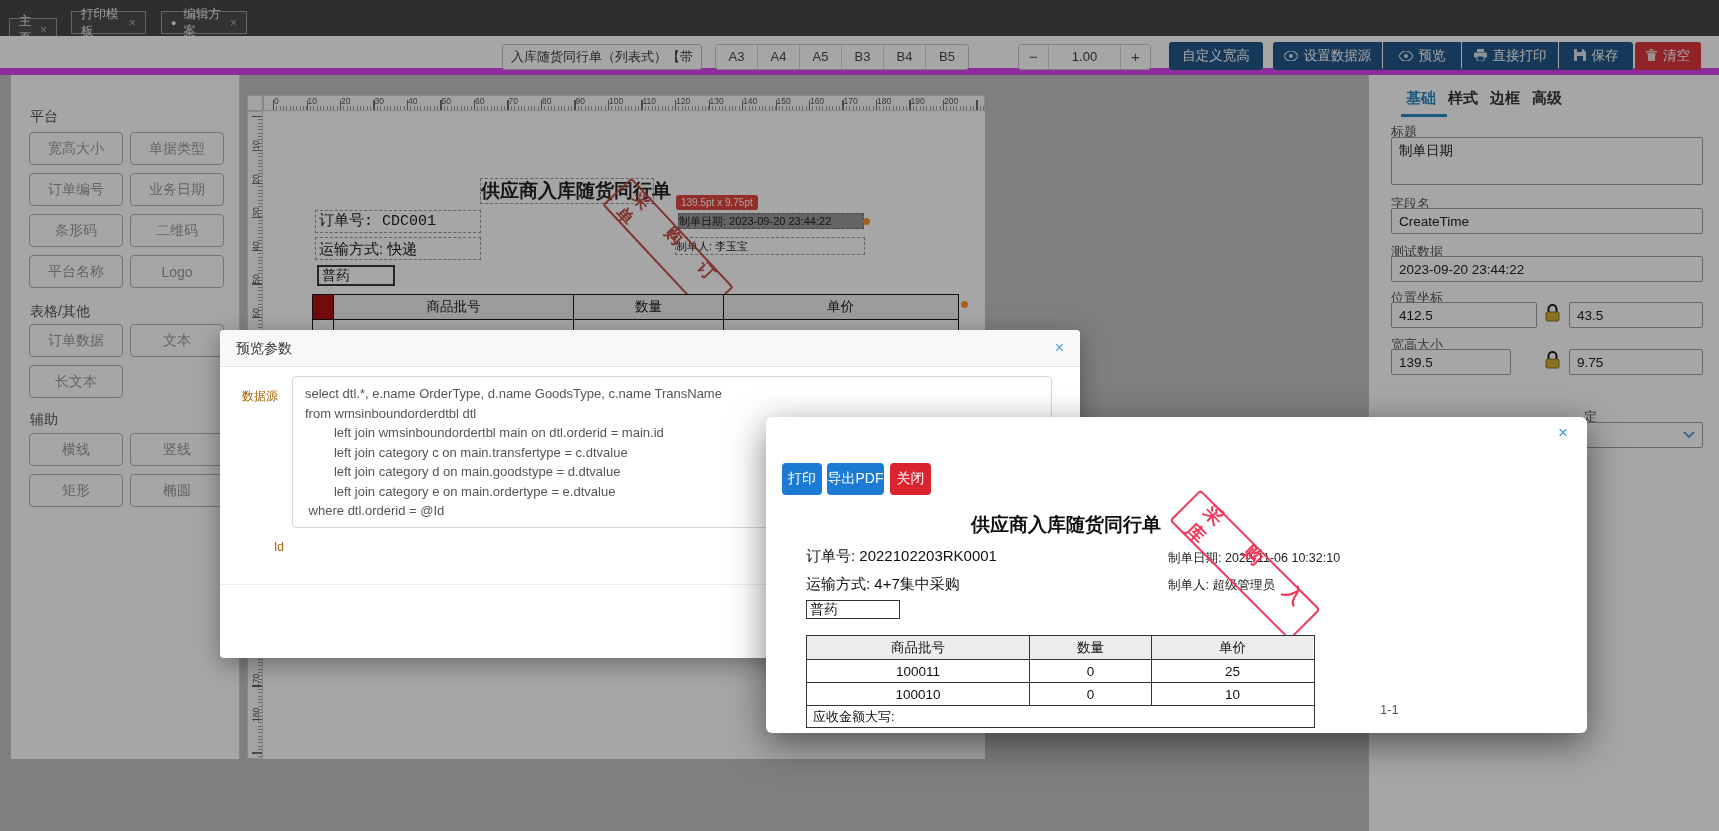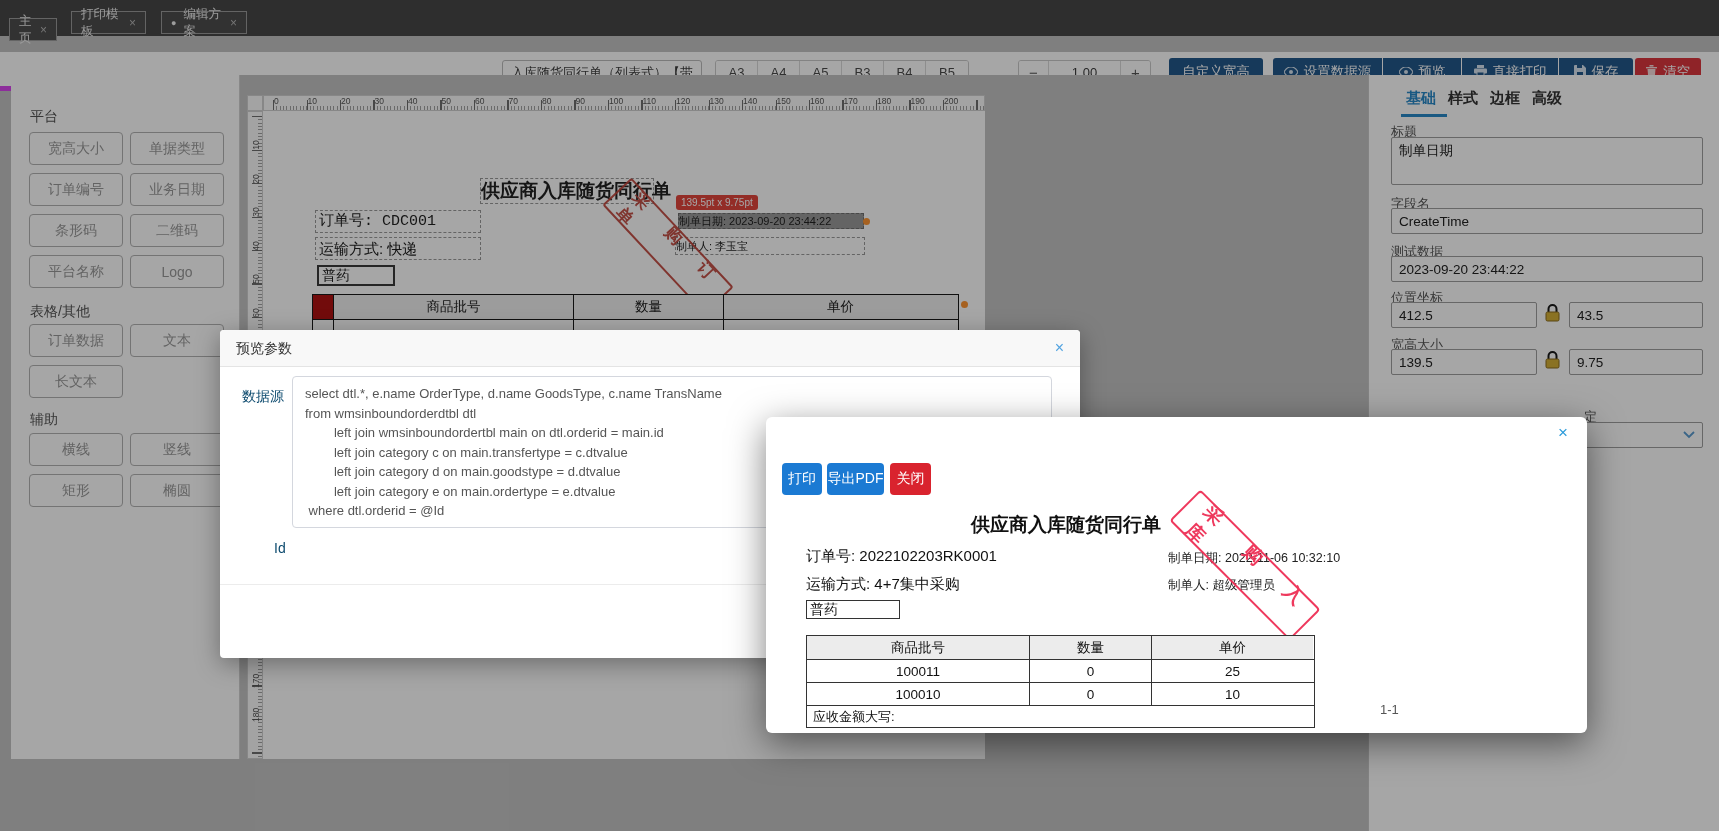--- a/index.html
+++ b/index.html
@@ -8,21 +8,21 @@
   .stage { position:relative; width:1719px; height:831px; }
 
   
   .topbar { position:absolute; left:0; top:0; width:1719px; height:36px; background:#474747; }
   .tab { position:absolute; top:11px; height:23px; display:flex; align-items:center; gap:7px;
     padding:0 9px; border:1px solid #9a9a9a; background:#4d4d4d; color:#ececec; font-size:12.5px; cursor:pointer; }
   .tab .x { color:#b5b5b5; font-size:12px; }
   .tab .dot { font-size:9px; color:#f2f2f2; }
 
   
-  .toolbar { position:absolute; left:0; top:52px; width:1719px; height:39px; background:#ffffff; border-bottom:5px solid #d946ef; }
+  .toolbar { position:absolute; left:0; top:36px; width:1719px; height:39px; background:#ffffff; border-bottom:7px solid #d946ef; }
   .tb-select { position:absolute; left:502px; top:8px; width:200px; height:26px; border:1px solid #bcbcbc; border-radius:3px;
     background:#fff; color:#3c3c3c; font-size:13px; line-height:24px; text-align:center; white-space:nowrap; overflow:hidden; cursor:pointer; }
   .size-group { position:absolute; left:715px; top:8px; height:26px; display:flex; border:1px solid #c9c9c9; border-radius:3px; overflow:hidden; }
   .size-btn { width:42px; height:24px; background:#fff; color:#4a4a4a; font-size:13px; line-height:24px; text-align:center;
     border-right:1px solid #d9d9d9; cursor:pointer; }
   .size-btn:last-child { border-right:none; }
   .zoom-group { position:absolute; left:1018px; top:8px; height:26px; display:flex; border:1px solid #c9c9c9; border-radius:3px; overflow:hidden; }
   .zoom-btn { width:29px; height:24px; background:#fff; color:#555; font-size:15px; line-height:23px; text-align:center; cursor:pointer; }
   .zoom-val { width:73px; height:24px; background:#fff; color:#3c3c3c; font-size:13px; line-height:24px; text-align:center;
     border-left:1px solid #d9d9d9; border-right:1px solid #d9d9d9; }
@@ -81,21 +81,21 @@
 
   
   .backdrop { position:absolute; inset:0; background:rgba(0,0,0,0.35); z-index:5; }
 
   
   .modal1 { position:absolute; left:220px; top:330px; width:860px; height:328px; background:#fff; border-radius:4px;
     box-shadow:0 6px 24px rgba(0,0,0,.35); z-index:10; }
   .m1-head { position:relative; height:37px; background:#f8f8f8; border-bottom:1px solid #e4e4e4; border-radius:4px 4px 0 0; }
   .m1-title { position:absolute; left:16px; top:10px; font-size:14px; color:#333; }
   .m1-close { position:absolute; right:16px; top:9px; font-size:16px; color:#52a3e0; cursor:pointer; }
-  .m1-label { position:absolute; color:#0c4a6e; font-size:14px; }
+  .m1-label { position:absolute; color:#a16207; font-size:12px; }
   .sql-box { position:absolute; left:72px; top:46px; width:760px; height:152px; border:1px solid #d4d7de; border-radius:4px;
     padding:7px 12px; font-size:13px; line-height:19.5px; color:#555; white-space:pre; overflow:hidden; }
   .id-input { position:absolute; left:72px; top:204px; width:426px; height:27px; border:1px solid #d4d7de; border-radius:4px;
     padding:0 10px; font-size:13.5px; color:#444; font-family:"Liberation Sans",sans-serif; }
   .m1-footer { position:absolute; left:0; right:0; top:254px; border-top:1px solid #ececec; height:74px; }
 
   
   .modal2 { position:absolute; left:766px; top:417px; width:821px; height:316px; background:#fff; border-radius:6px;
     box-shadow:0 10px 36px rgba(0,0,0,.5); z-index:20; }
   .m2-close { position:absolute; left:792px; top:6px; font-size:17px; color:#2d9cdb; cursor:pointer; }
@@ -346,21 +346,21 @@
     <input class="r-input" style="left: 22px; top: 227px; width: 146px;" value="412.5">
     <span class="r-lock" style="left:176px; top:229px;">
       <svg width="15" height="18" viewBox="0 0 15 18">
           <path d="M3.5 8V5a4 4 0 0 1 8 0v3" fill="none" stroke="#1a1a1a" stroke-width="2"></path>
           <rect x="1" y="8" width="13" height="9" rx="1.5" fill="#d4af37" stroke="#8a6d1f"></rect>
         </svg>
     </span>
     <input class="r-input" style="left: 200px; top: 227px; width: 134px;" value="43.5">
 
     <div class="r-label" style="left:22px; top:261px;">宽高大小</div>
-    <input class="r-input" style="left: 22px; top: 274px; width: 146px;" value="139.5">
+    <input class="r-input" style="left: 22px; top: 274px; width: 120px;" value="139.5">
     <span class="r-lock" style="left:176px; top:276px;">
       <svg width="15" height="18" viewBox="0 0 15 18">
           <path d="M3.5 8V5a4 4 0 0 1 8 0v3" fill="none" stroke="#1a1a1a" stroke-width="2"></path>
           <rect x="1" y="8" width="13" height="9" rx="1.5" fill="#d4af37" stroke="#8a6d1f"></rect>
         </svg>
     </span>
     <input class="r-input" style="left: 200px; top: 274px; width: 134px;" value="9.75">
 
     <div class="r-label" style="left:215px; top:333px;">定</div>
     <div class="r-select">

